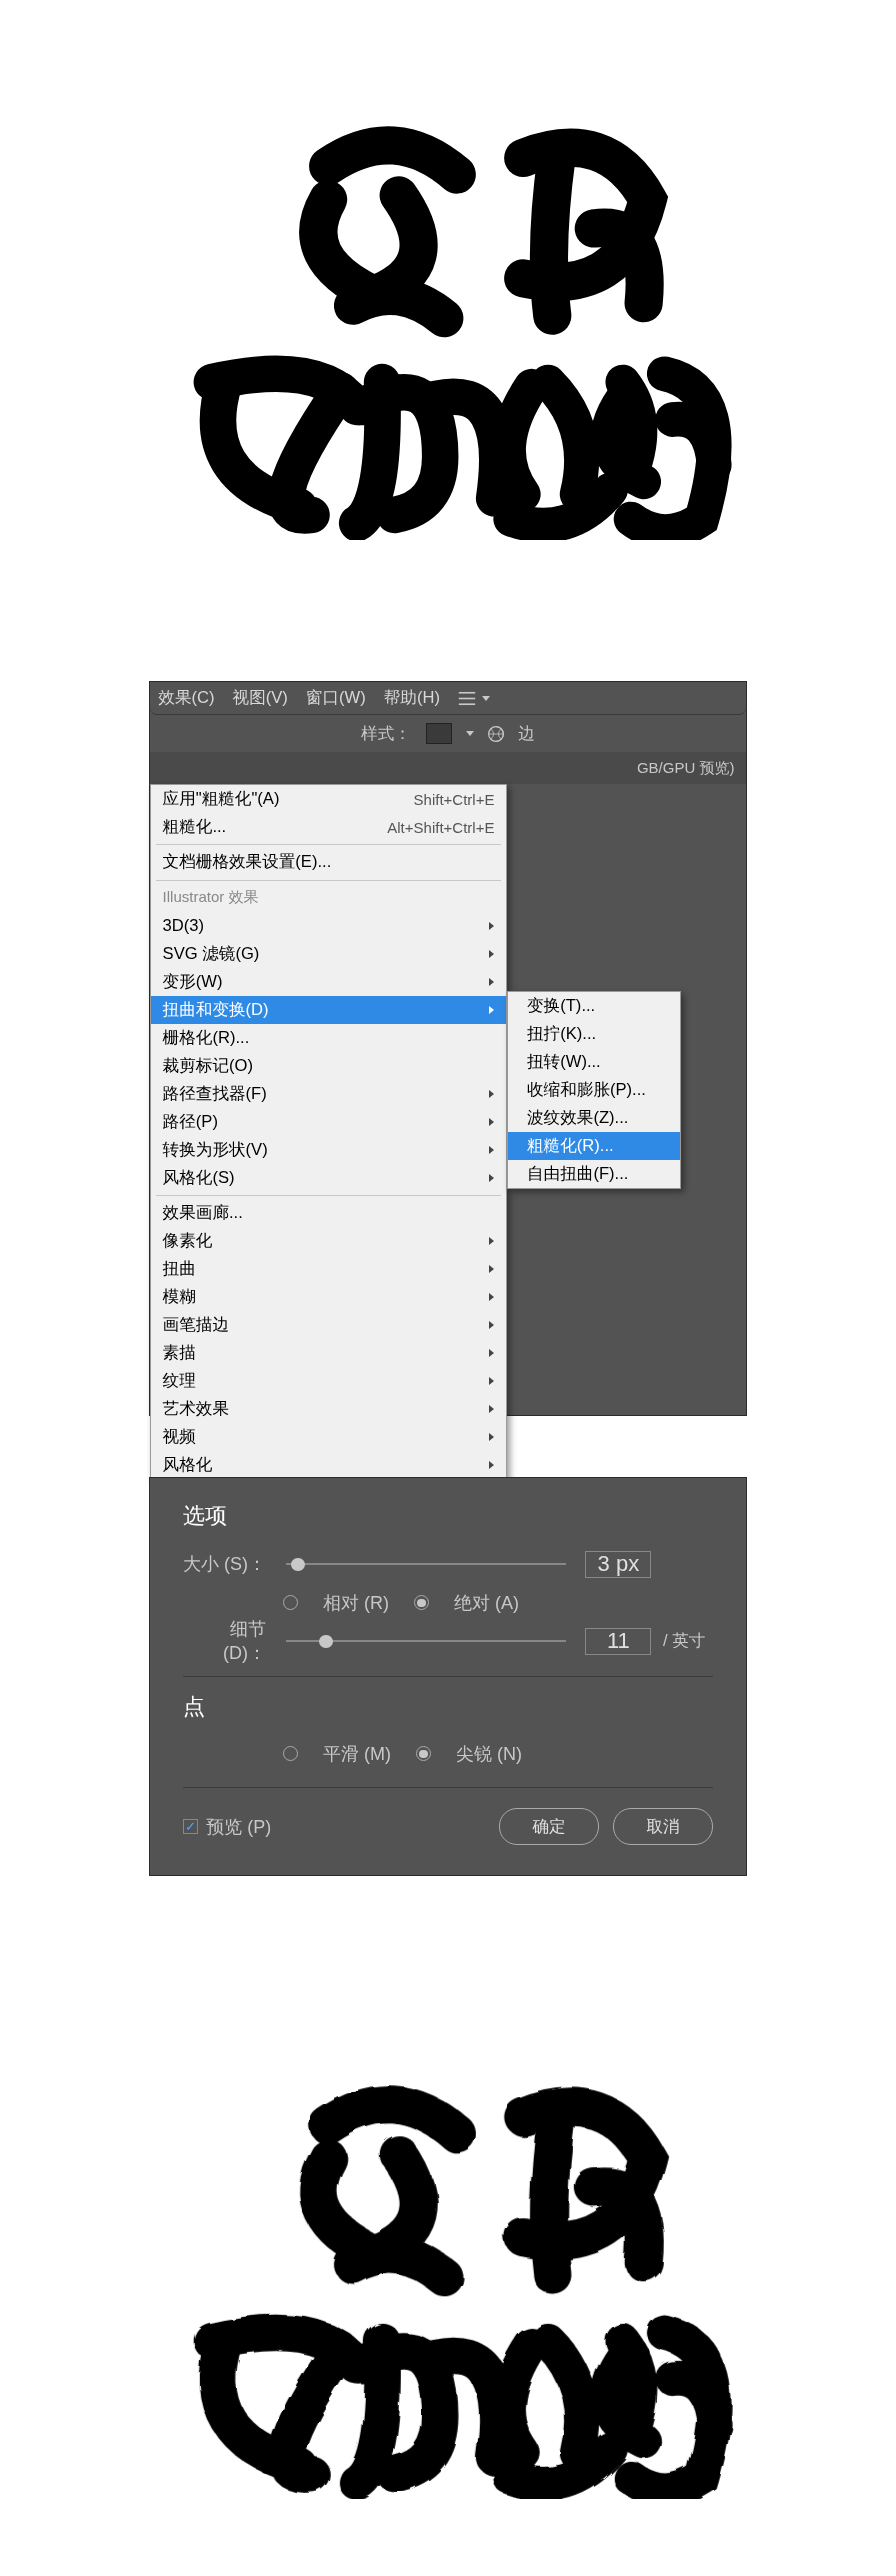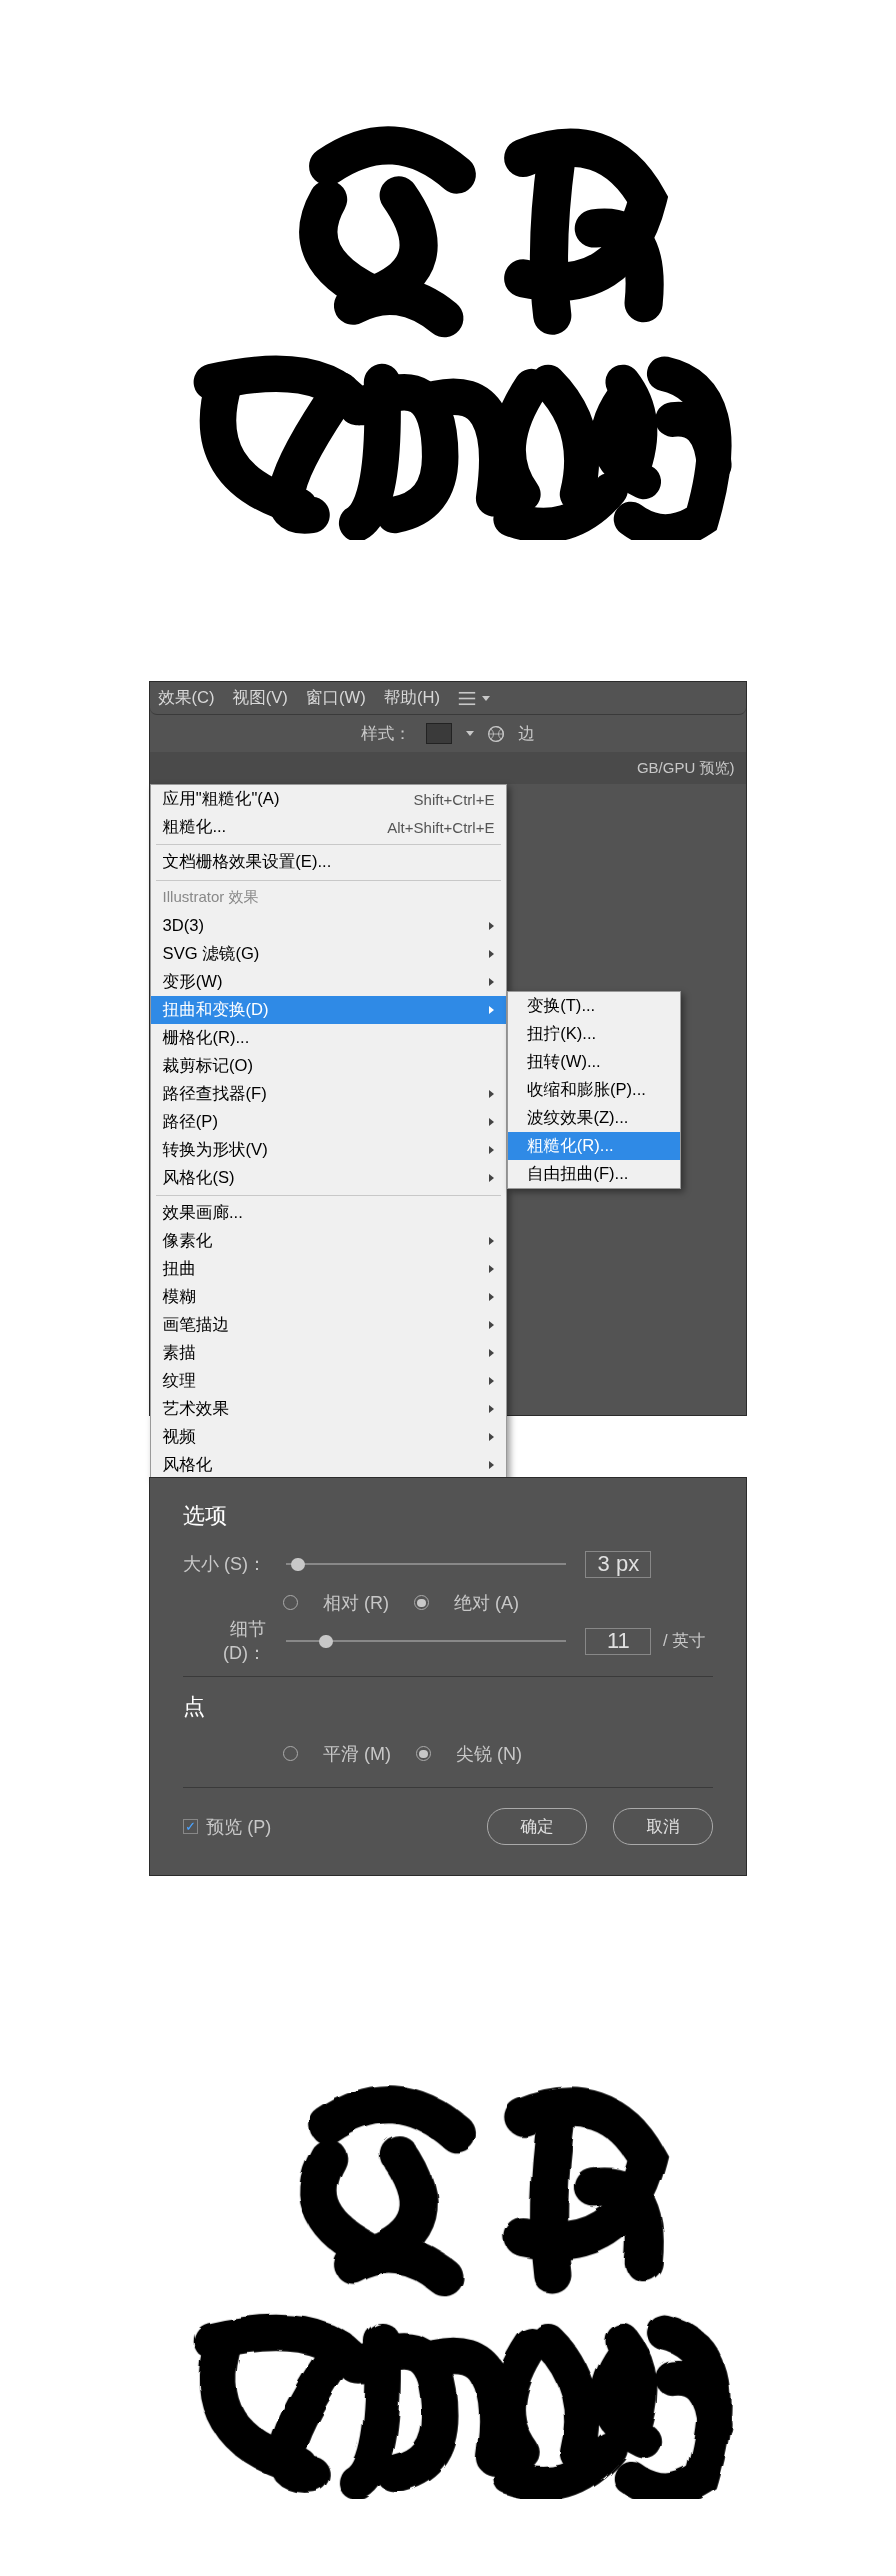--- a/index.html
+++ b/index.html
@@ -242,21 +242,21 @@
     background: #535353;
   }
   .checkbox.checked::after {
     content: "✓";
     color: #4aa3ff;
     font-size: 13.3px;
     line-height: 1;
   }
   .preview-wrap { display: flex; align-items: center; gap: 8.3px; }
 
-  .btns { display: flex; gap: 26px; align-items: flex-end; }
+  .btns { display: flex; gap: 14px; align-items: flex-end; }
   .btn {
     width: 100px;
     height: 37px;
     border: 0.8px solid #aaa;
     border-radius: 18px;
     display: flex;
     align-items: center;
     justify-content: center;
     color: #e0e0e0;
     font-size: 16.6px;

